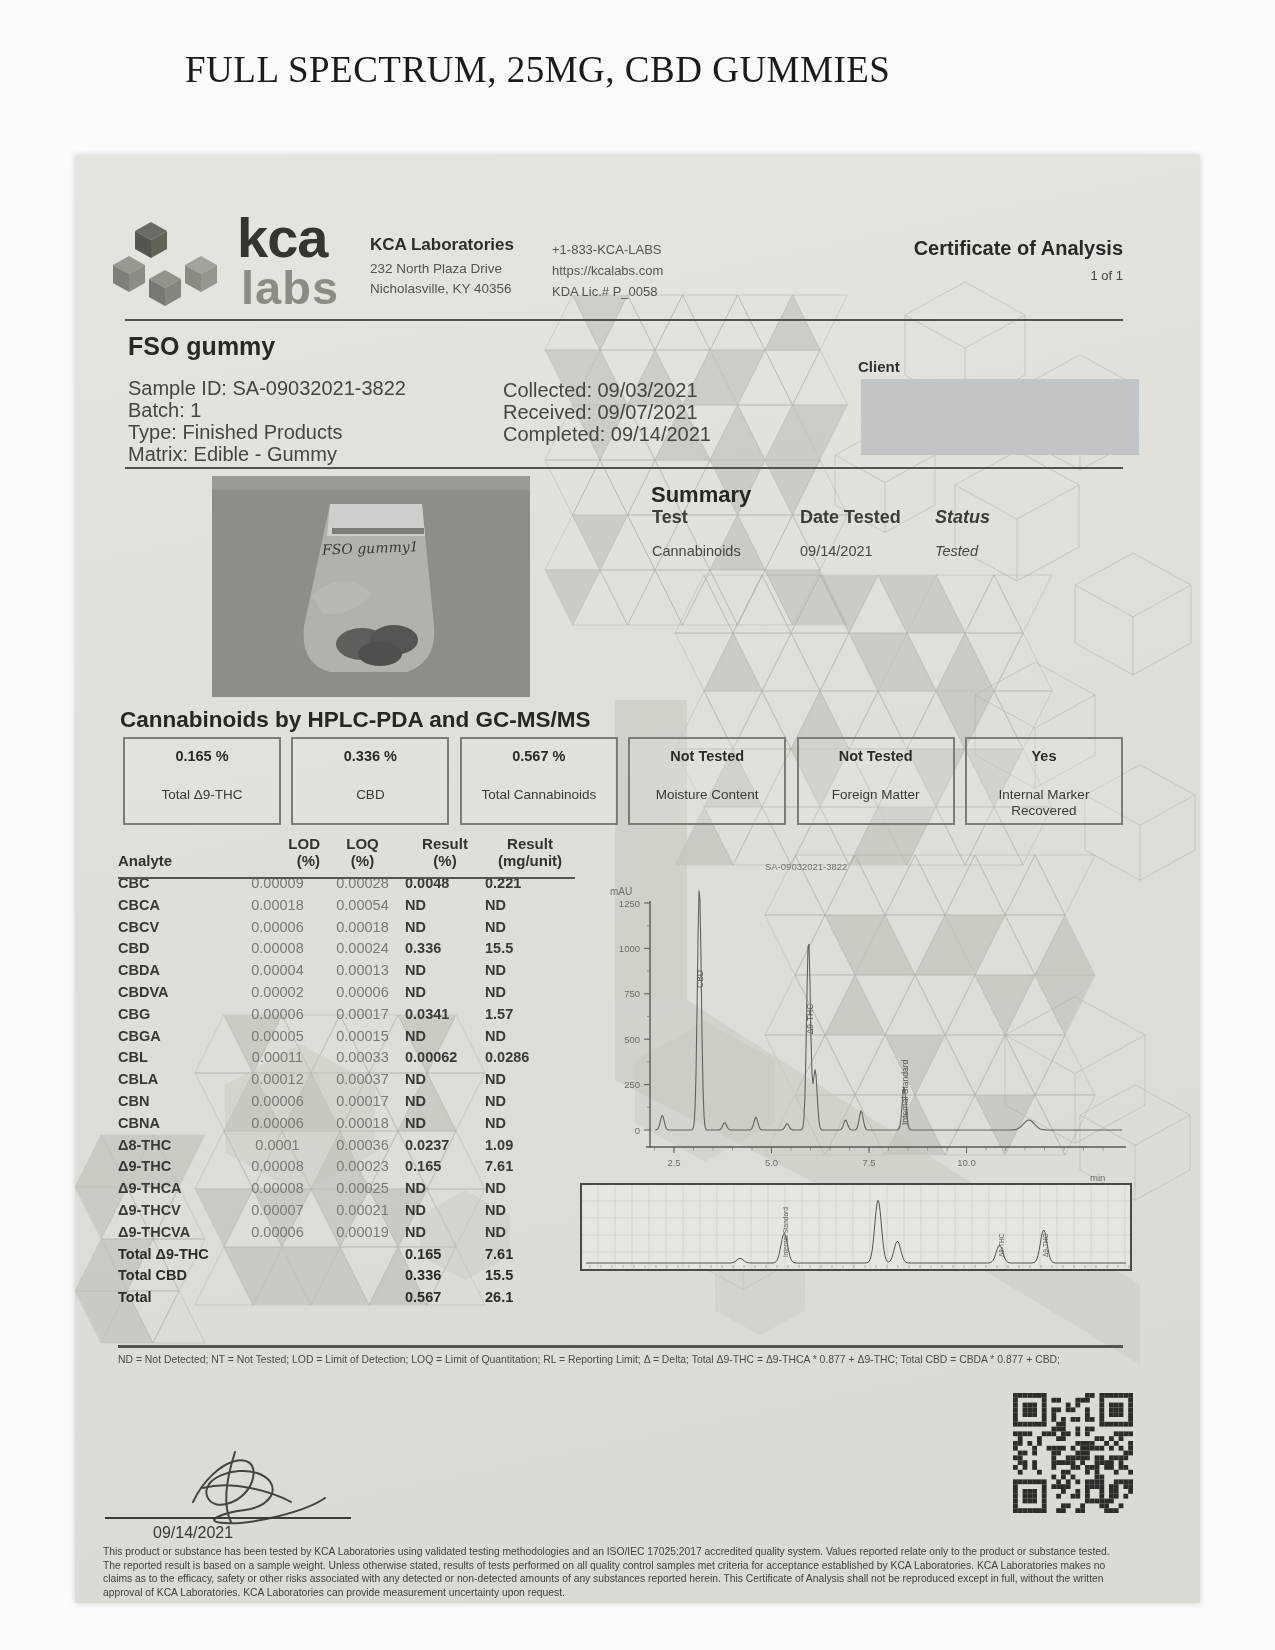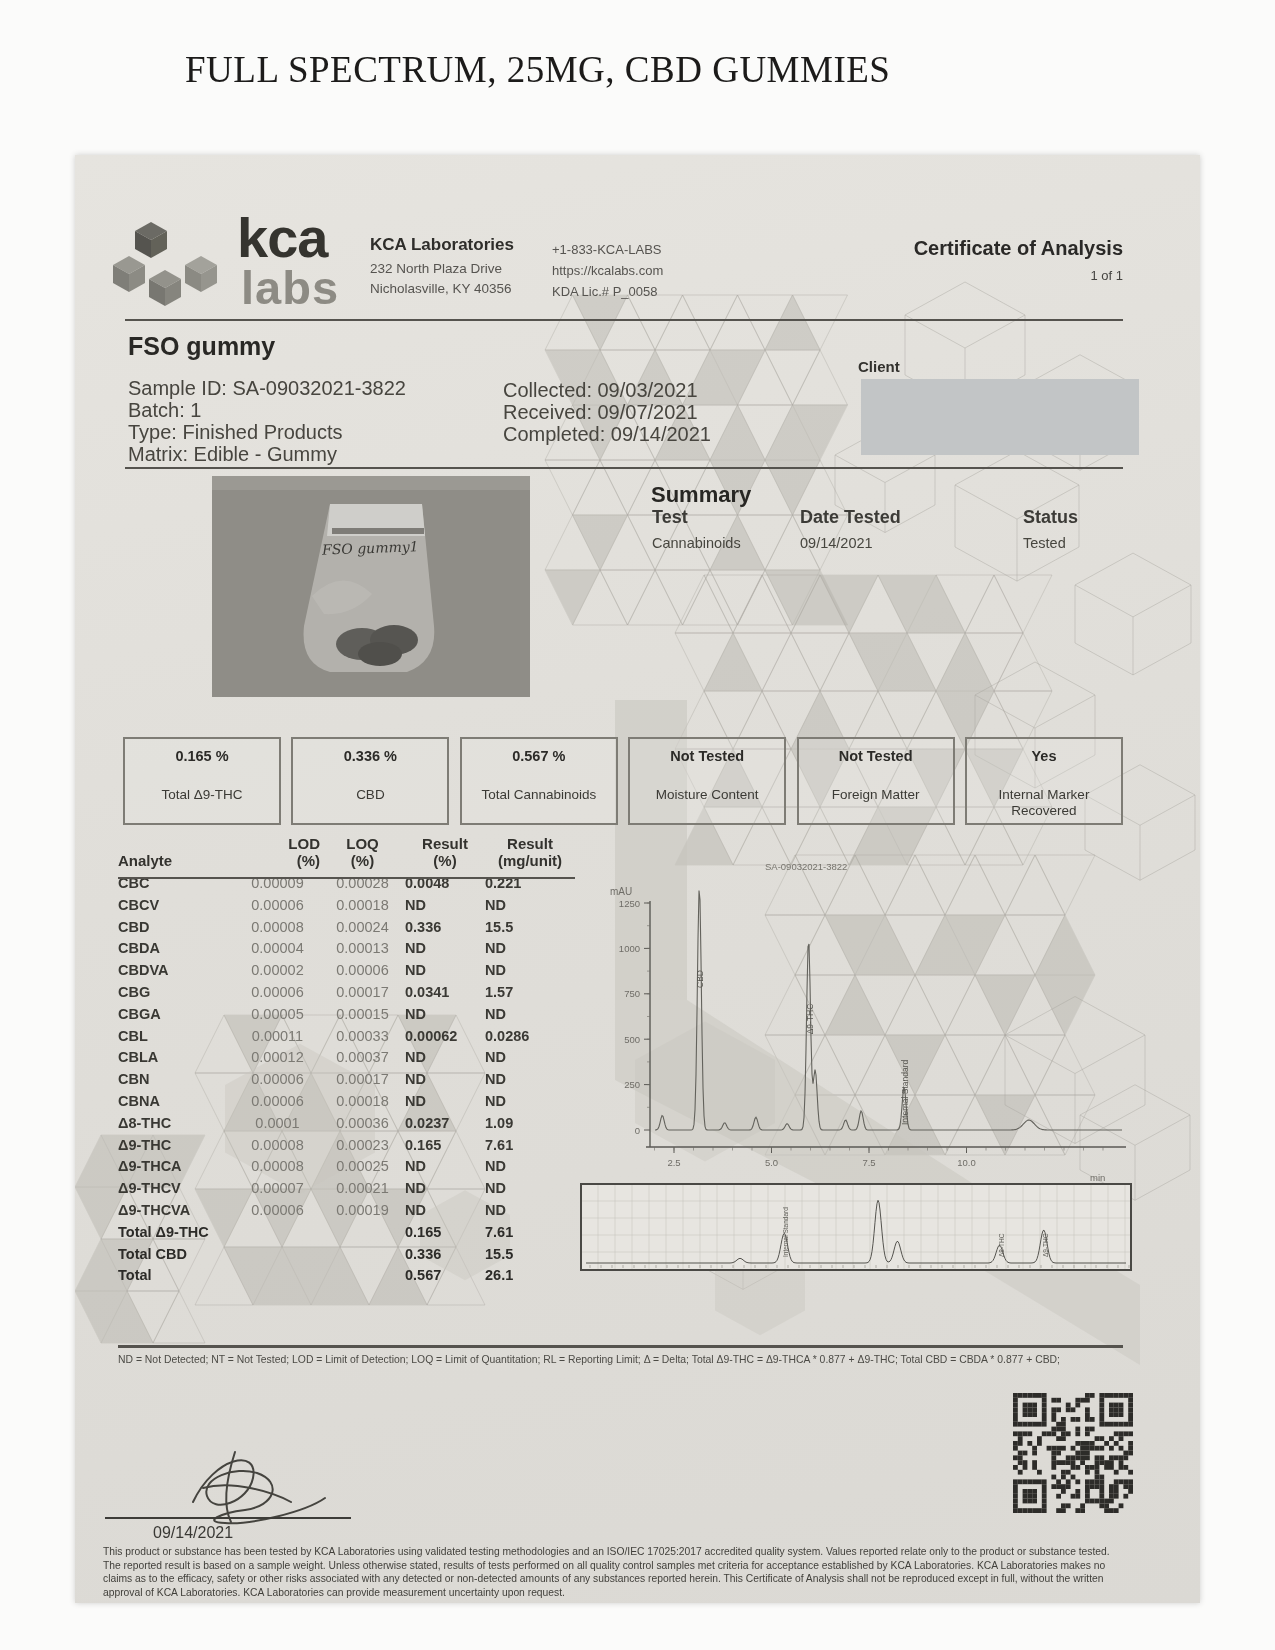--- a/index.html
+++ b/index.html
@@ -27,21 +27,21 @@
   .sample-name{font-weight:bold;font-size:25px;color:#292825;}
   .meta{font-size:20px;color:#47453f;line-height:22px;}
   .client-label{font-weight:bold;font-size:15px;color:#33322e;}
   .client-box{background:#c2c5c6;}
   
   .photo{background:#8f8d87;overflow:hidden;}
   .handwrite{font-family:"DejaVu Serif",serif;font-style:italic;font-size:14px;color:#3a3935;}
   
   .sec-h{font-weight:bold;font-size:22px;color:#272623;}
   .sum-label{font-weight:bold;font-size:18px;color:#3c3b37;}
-  .sum-value{font-size:14.5px;color:#47463f;margin-top:7px;}
+  .sum-value{font-size:14.5px;color:#47463f;margin-top:15px;}
   
   .kpi{position:absolute;top:0;height:88px;border:2px solid #7e7c75;background:rgba(233,231,226,.25);
     text-align:center;padding-top:9px;}
   .kpi-value{display:block;font-weight:bold;font-size:14.5px;color:#2c2b28;}
   .kpi-label{display:block;font-size:13.5px;color:#3b3a35;margin-top:23px;line-height:16px;padding:0 8px;}
   
   table.an{border-collapse:collapse;width:457px;table-layout:fixed;}
   table.an th{font-weight:bold;font-size:15px;color:#33322e;padding:0;line-height:17px;vertical-align:bottom;padding-bottom:4px;}
   table.an td{font-size:14.5px;height:21.8px;padding:0;line-height:21.8px;white-space:nowrap;}
   td.c-an{color:#393833;font-weight:600;text-align:left;}
@@ -390,26 +390,27 @@
       <div class="abs sec-h" style="left:576px;top:327px">Summary</div>
       <div id="summary-cols">
           <div class="abs" style="left: 577px; top: 352px; width: 170px; position: absolute;">
             <div class="sum-label">Test</div>
             <div class="sum-value">Cannabinoids</div>
           </div>
           <div class="abs" style="left: 725px; top: 352px; width: 170px; position: absolute;">
             <div class="sum-label">Date Tested</div>
             <div class="sum-value">09/14/2021</div>
           </div>
-          <div class="abs" style="left: 948px; top: 352px; width: 170px; position: absolute;">
+          <div class="abs" style="left: 860px; top: 352px; width: 170px; position: absolute; font-style: italic;">
             <div class="sum-label">Status</div>
             <div class="sum-value">Tested</div>
           </div>
         </div>
 
+      <div class="abs sec-h" style="left:45px;top:552px;font-size:22.5px">Cannabinoids by HPLC-PDA and GC-MS/MS</div>
       <div class="abs" id="kpi-row" style="left:48px;top:582px;width:1028px;height:88px">
           <div class="kpi" style="left: 0px; width: 158px;">
             <div class="kpi-value">0.165 %</div>
             <div class="kpi-label">Total Δ9-THC</div>
           </div>
           <div class="kpi" style="left: 168.4px; width: 158px;">
             <div class="kpi-value">0.336 %</div>
             <div class="kpi-label">CBD</div>
           </div>
           <div class="kpi" style="left: 336.8px; width: 158px;">
@@ -462,20 +463,27 @@
                 </th>
               </tr>
             </thead>
           <tbody id="at-body">
               <tr>
                 <td class="c-an">CBC</td>
                 <td class="c-lod">0.00009</td>
                 <td class="c-loq">0.00028</td>
                 <td class="c-res">0.0048</td>
                 <td class="c-mg">0.221</td>
+              </tr>
+              <tr>
+                <td class="c-an">CBCA</td>
+                <td class="c-lod">0.00018</td>
+                <td class="c-loq">0.00054</td>
+                <td class="c-res">ND</td>
+                <td class="c-mg">ND</td>
               </tr>
               <tr>
                 <td class="c-an">CBCV</td>
                 <td class="c-lod">0.00006</td>
                 <td class="c-loq">0.00018</td>
                 <td class="c-res">ND</td>
                 <td class="c-mg">ND</td>
               </tr>
               <tr>
                 <td class="c-an">CBD</td>

